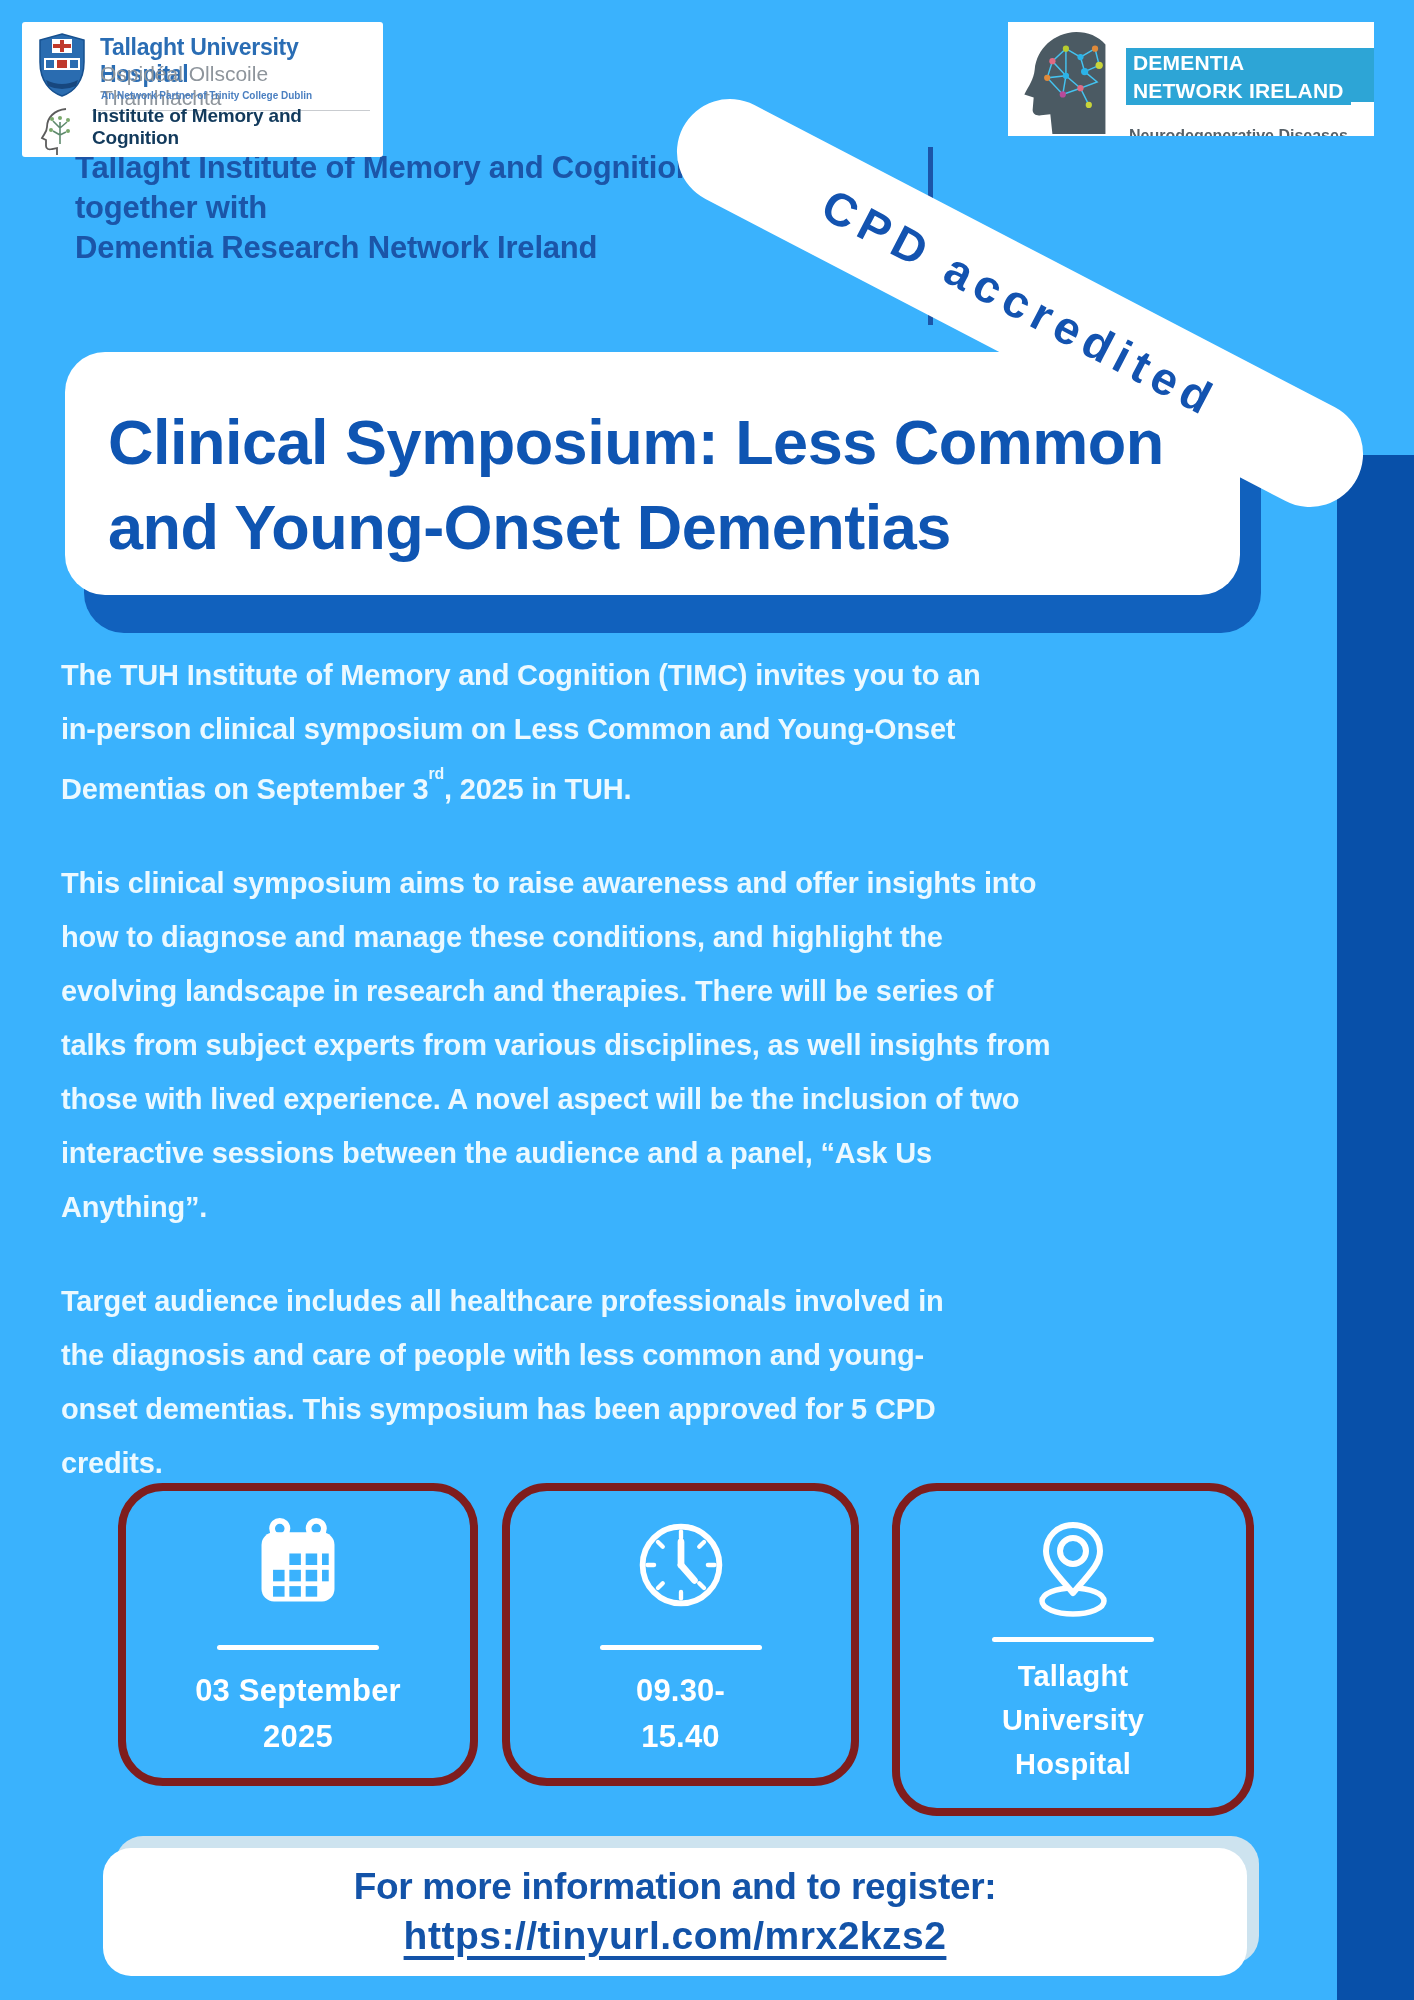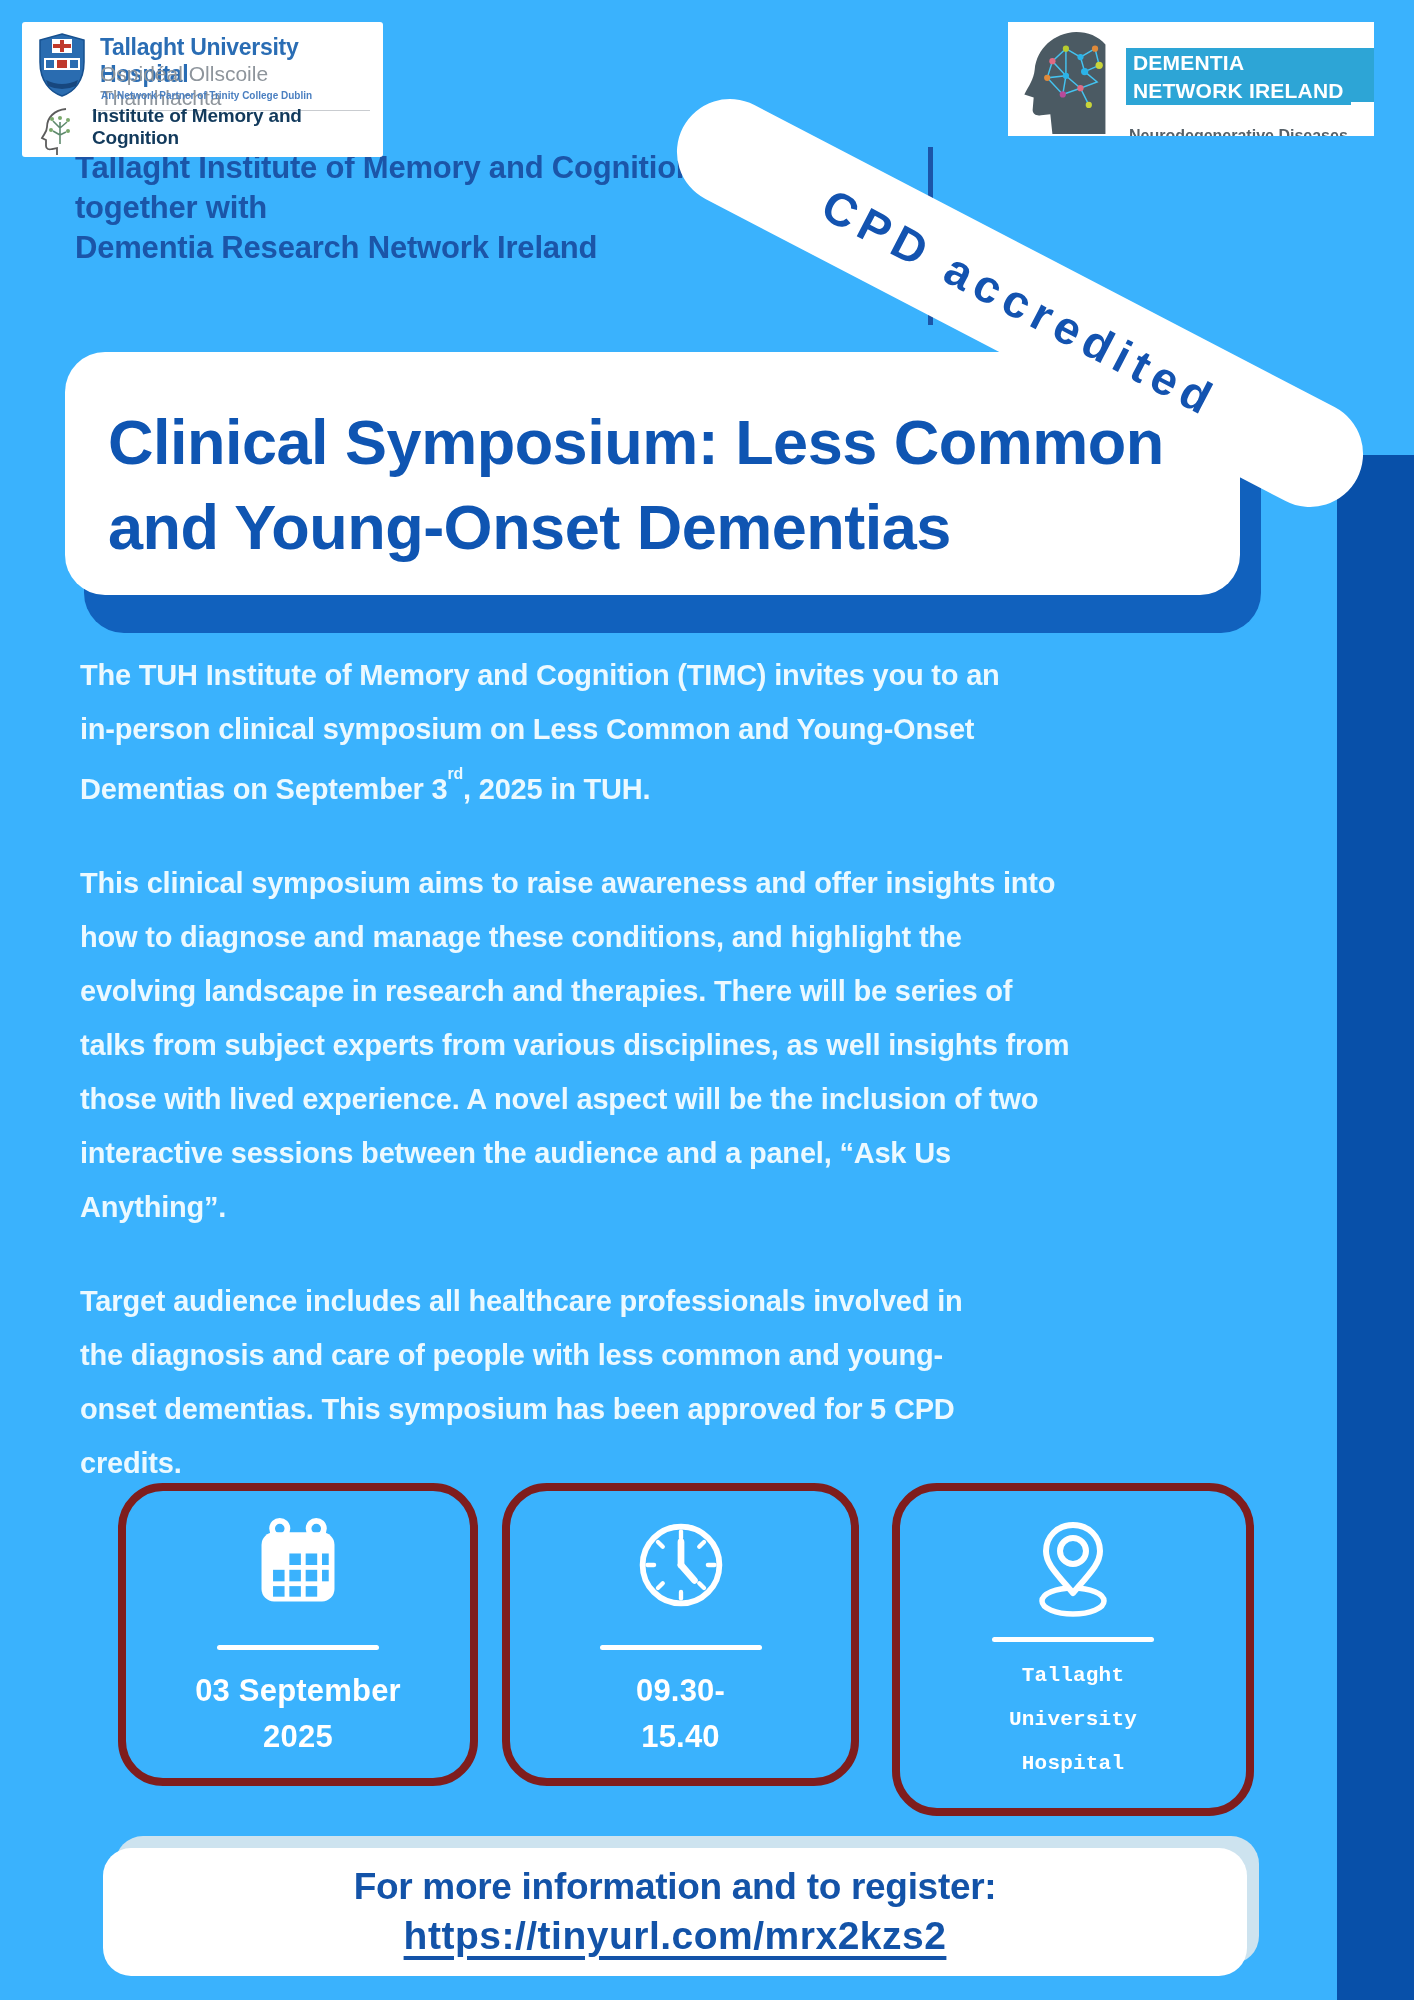--- a/index.html
+++ b/index.html
@@ -37,34 +37,34 @@
   .ribbon{position:absolute;left:640px;top:250px;width:760px;height:106px;background:#ffffff;border-radius:60px;z-index:6;
     transform:rotate(27.5deg);display:flex;align-items:center;justify-content:center;}
   .ribbon span{font-size:46px;font-weight:bold;color:#1353b0;letter-spacing:7px;}
 
   
   .title-shadow{position:absolute;left:84px;top:390px;width:1177px;height:243px;background:#1161bd;border-radius:40px;z-index:2;}
   .title-card{position:absolute;left:65px;top:352px;width:1175px;height:243px;background:#ffffff;border-radius:40px;z-index:3;}
   .title-text{position:absolute;left:23px;top:48px;font-size:63px;font-weight:bold;color:#0f55b2;line-height:85px;white-space:pre-line;letter-spacing:-0.5px;margin-left:20px;}
 
   
-  .body-copy{position:absolute;left:80px;top:648px;width:1220px;z-index:2;color:#ecf9ff;font-size:29px;font-weight:bold;line-height:54px;letter-spacing:-0.2px;}
+  .body-copy{position:absolute;left:61px;top:648px;width:1220px;z-index:2;color:#ecf9ff;font-size:29px;font-weight:bold;line-height:54px;letter-spacing:-0.2px;}
   .body-copy p{margin:0 0 40px 0;white-space:pre-line;}
   .body-copy sup{font-size:0.55em;position:relative;top:-0.55em;}
 
   
   .info-card{position:absolute;border:8px solid #7f1d1d;border-radius:45px;z-index:2;color:#ffffff;text-align:center;}
   .info-card .icon-wrap{margin-top:22px;height:104px;display:flex;align-items:center;justify-content:center;}
   .card-divider{width:162px;height:5px;background:#ffffff;margin:28px auto 18px auto;border-radius:3px;}
   .card-label{font-size:31px;font-weight:bold;line-height:46px;white-space:pre-line;letter-spacing:0.2px;}
   #card-date{left:118px;top:1483px;width:344px;height:287px;}
   #card-time{left:502px;top:1483px;width:341px;height:287px;}
   #card-loc{left:892px;top:1483px;width:346px;height:317px;}
   #card-loc .card-divider{margin-top:20px;margin-bottom:12px;}
-  #card-loc .card-label{font-size:21px;line-height:44px;font-family:Liberation Mono, monospace;}
+  #card-loc .card-label{font-size:29px;line-height:44px;}
 
   
   .footer-shadow{position:absolute;left:115px;top:1836px;width:1144px;height:128px;background:#cde3ef;border-radius:28px;z-index:2;}
   .footer-card{position:absolute;left:103px;top:1848px;width:1144px;height:128px;background:#ffffff;border-radius:28px;z-index:3;
     display:flex;flex-direction:column;align-items:center;justify-content:center;gap:6px;}
   .footer-prompt{font-size:37px;font-weight:bold;color:#1353a8;letter-spacing:-0.3px;}
   .footer-link{font-size:39px;font-weight:bold;color:#1353a8;text-decoration:underline;text-decoration-thickness:4px;text-underline-offset:7px;letter-spacing:0.5px;}
 </style>
 </head>
 <body>

